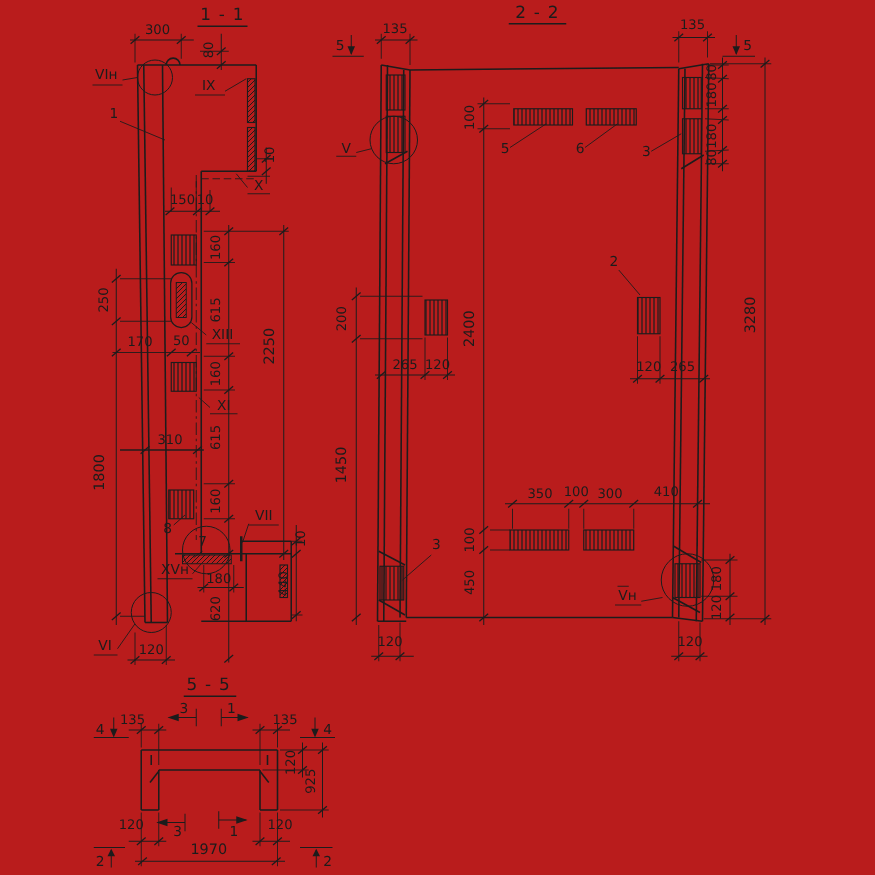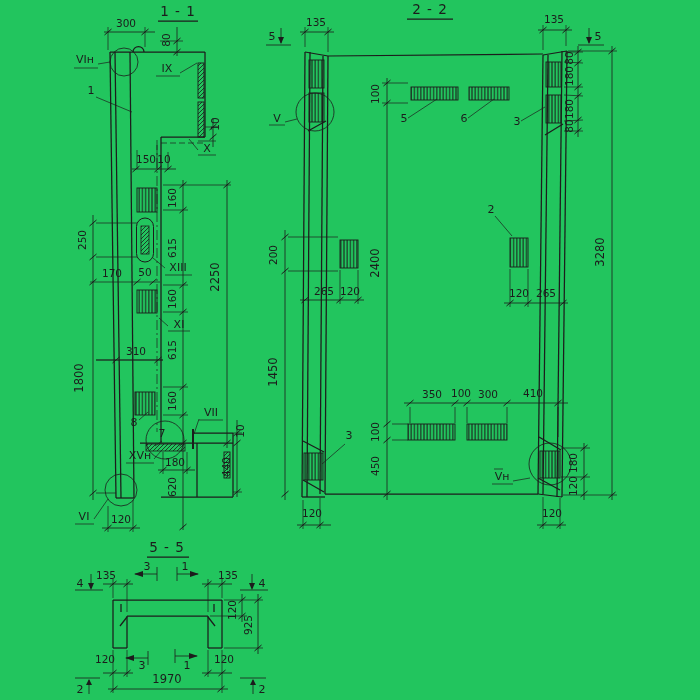--- a/index.html
+++ b/index.html
@@ -1,16 +1,16 @@
 <!DOCTYPE html>
 <html><head>
 <meta charset="utf-8">
 <style>
   html,body{margin:0;padding:0;background:#fafaf7;}
-  #stage{width:700px;height:700px;position:relative;background:#22c55e;}
+  #stage{width:700px;height:700px;position:relative;background:#b91c1c;}
   text{font-family:"DejaVu Sans",sans-serif;fill:#1c1c1c;}
   .t{font-size:10.5px;}
   .tb{font-size:11.5px;}
   .tt{font-size:13.5px;letter-spacing:1px;}
   .lab{font-size:11px;}
   .lw{stroke:#1c1c1c;stroke-width:1.25;fill:none;}
   .dm{stroke:#1c1c1c;stroke-width:.8;fill:none;}
   .xt{stroke:#1c1c1c;stroke-width:.7;fill:none;}
   .ah{fill:#1c1c1c;stroke:none;}
 </style>

